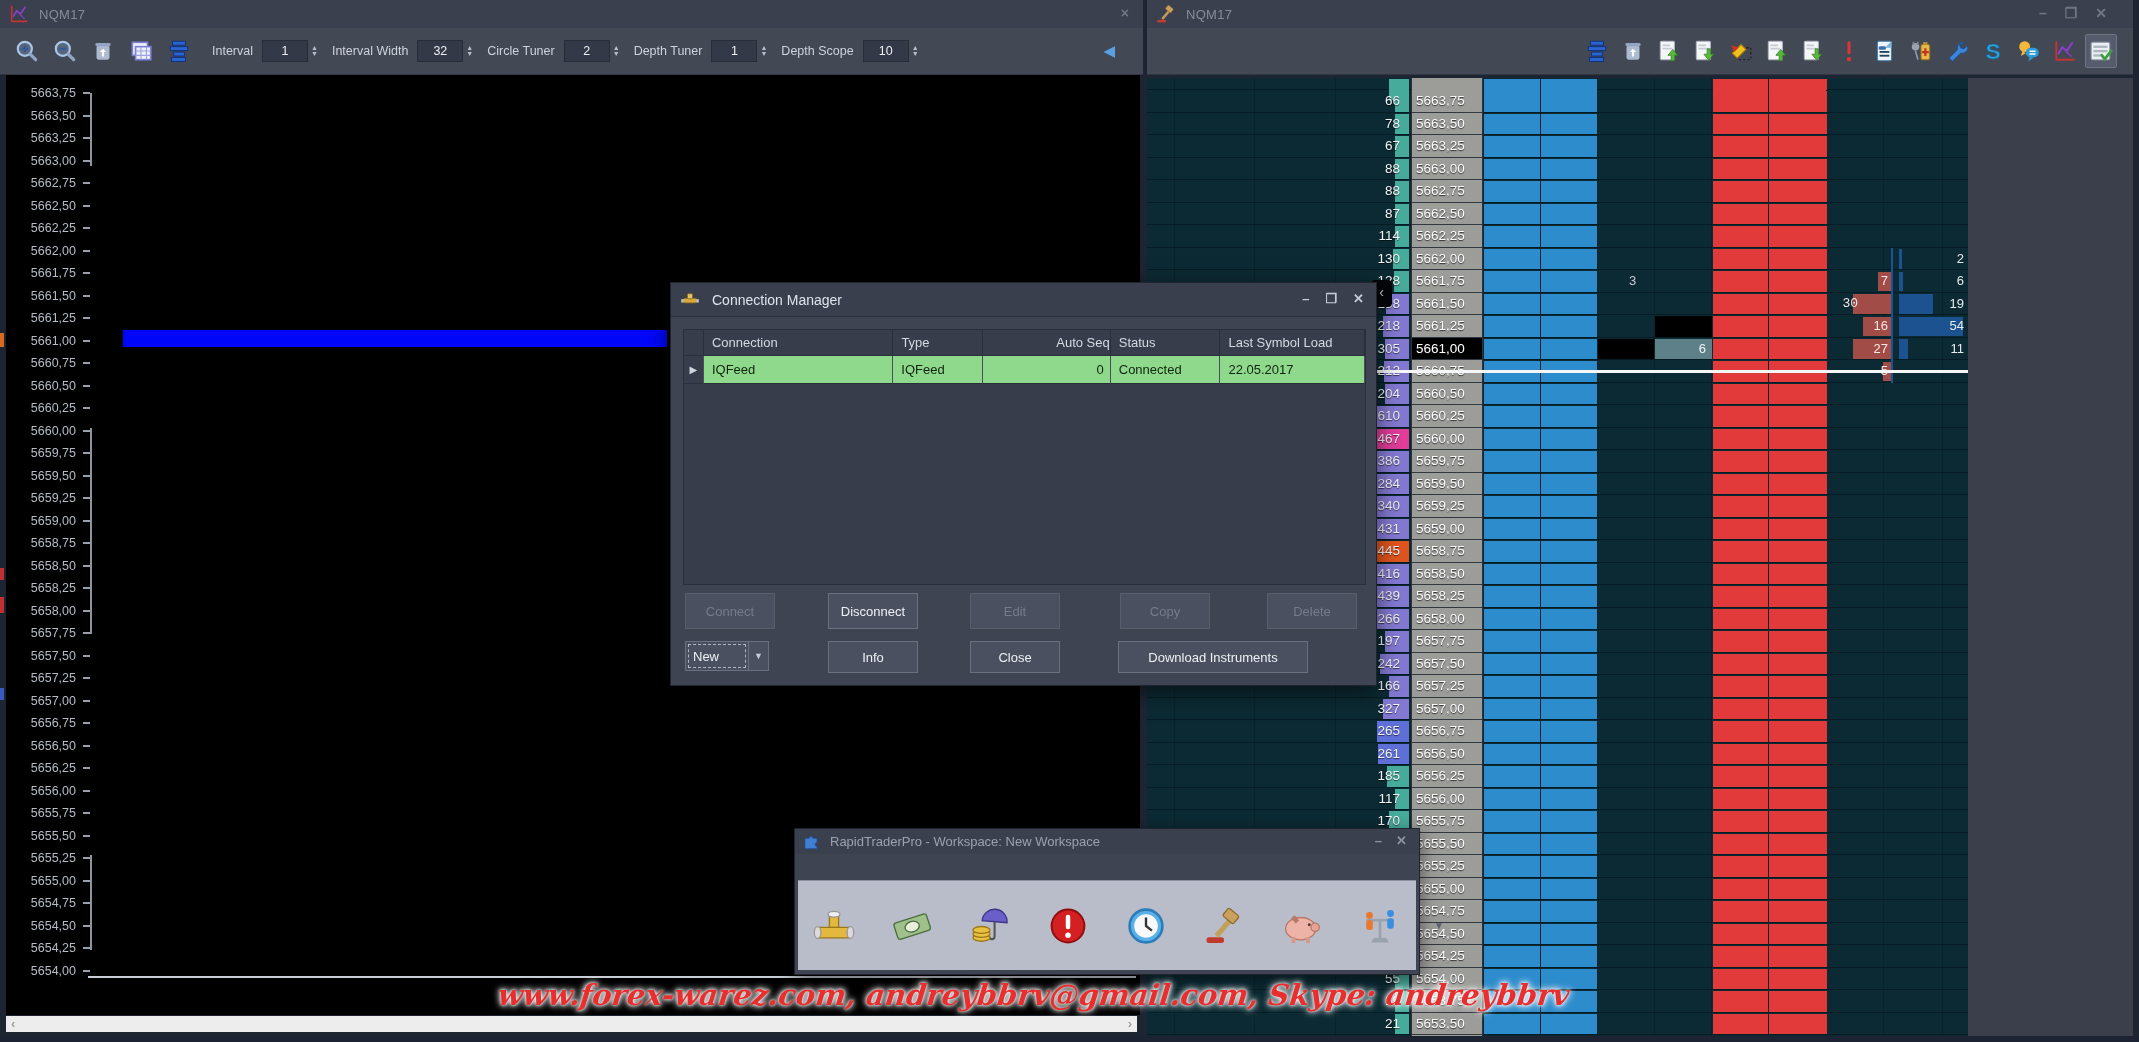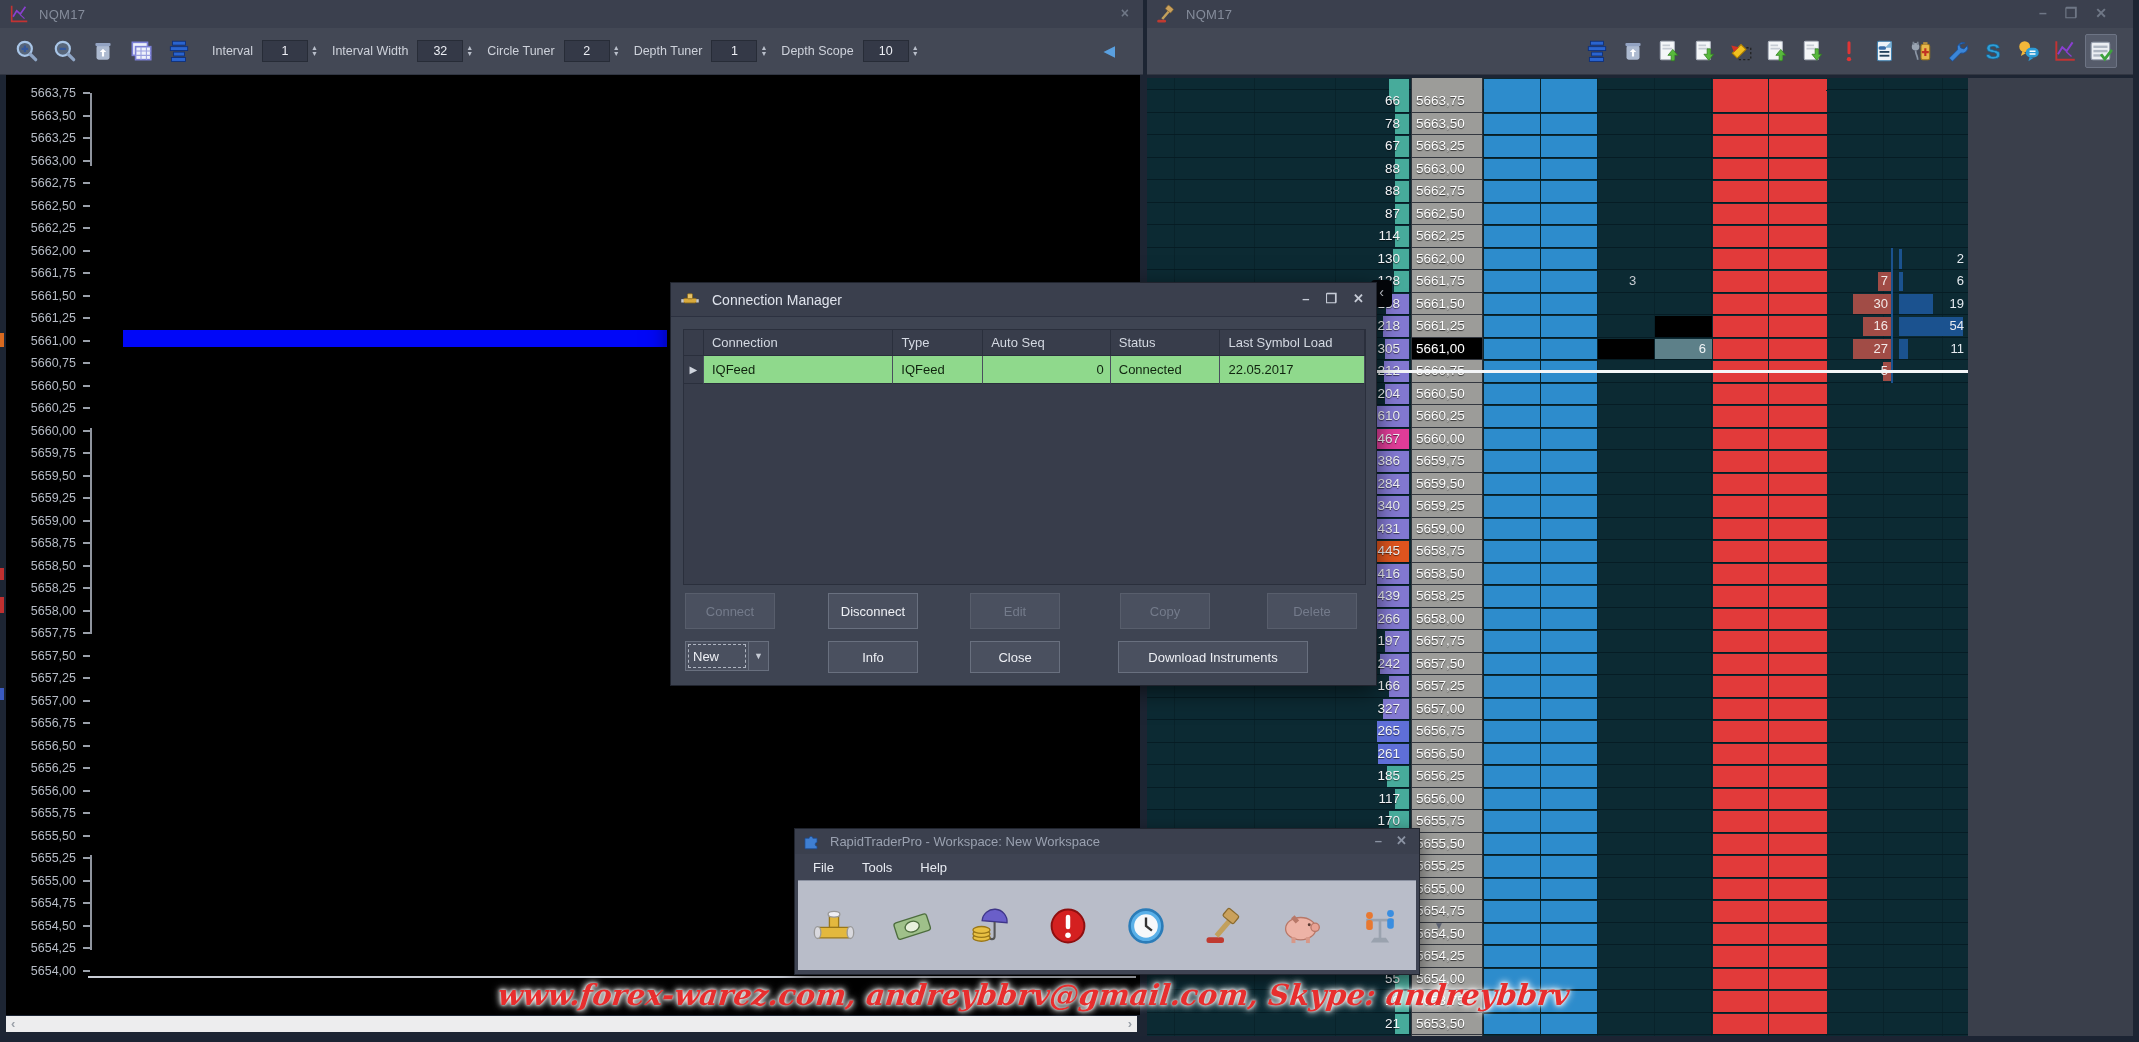--- a/index.html
+++ b/index.html
@@ -639,21 +639,21 @@
           <div style="position: absolute; left: 795px; top: 0px; bottom: 0px; width: 1px; background: rgb(9, 35, 43);"></div>
           <div class="cell" style="left: 337px; width: 56px; background: rgb(45, 140, 204);"></div>
           <div class="cell" style="left: 394px; width: 56px; background: rgb(45, 140, 204);"></div>
           <div class="cell" style="left: 566px; width: 55px; background: rgb(226, 58, 58);"></div>
           <div class="cell" style="left: 622px; width: 58px; background: rgb(226, 58, 58);"></div>
           <div class="pricecell">5661,50</div>
           <div class="volchip" style="right: 559px; width: 23px; background: rgb(131, 121, 210);"></div>
           <div class="volnum">188</div>
           <div class="axisline" style="left: 744px; background: rgb(27, 82, 143);"></div>
           <div class="bidbar" style="left: 706px; width: 38px; background: rgb(161, 76, 70);"></div>
-          <div class="bidnum" style="left: 681px; width: 60px;">30</div>
+          <div class="bidnum" style="left: 651px; width: 60px; font-family: Liberation Mono, monospace;">30</div>
           <div class="askbar" style="left: 752px; width: 34px; background: rgb(27, 82, 143);"></div>
           <div class="asknum" style="left: 757px; width: 60px;">19</div>
         </div>
         <div class="dom-row" style="top: 237px; height: 22.5px;">
           <div style="position: absolute; left: 330px; top: 0px; bottom: 0px; width: 1px; background: rgb(9, 35, 43);"></div>
           <div style="position: absolute; left: 393px; top: 0px; bottom: 0px; width: 1px; background: rgb(9, 35, 43);"></div>
           <div style="position: absolute; left: 450px; top: 0px; bottom: 0px; width: 1px; background: rgb(9, 35, 43);"></div>
           <div style="position: absolute; left: 507px; top: 0px; bottom: 0px; width: 1px; background: rgb(9, 35, 43);"></div>
           <div style="position: absolute; left: 564px; top: 0px; bottom: 0px; width: 1px; background: rgb(9, 35, 43);"></div>
           <div style="position: absolute; left: 621px; top: 0px; bottom: 0px; width: 1px; background: rgb(9, 35, 43);"></div>
@@ -1264,21 +1264,21 @@
         <span>–</span>
         <span>❒</span>
         <span>✕</span>
       </div>
     </div>
     <div id="dlg-table">
         <div class="hrow">
           <div class="hcell" style="width:20px;padding-left:0;"></div>
           <div class="hcell" style="width:190px;">Connection</div>
           <div class="hcell" style="width:90px;">Type</div>
-          <div class="hcell" style="width:128px;">Auto Seq</div>
+          <div class="hcell" style="width:128px;text-align:right;">Auto Seq</div>
           <div class="hcell" style="width:110px;">Status</div>
           <div class="hcell" style="width:145px;">Last Symbol Load</div>
         </div>
         <div class="grow">
           <div class="gcell mcell" style="width:20px;line-height:28px;">▶</div>
           <div class="gcell" style="width:190px;">IQFeed</div>
           <div class="gcell" style="width:90px;">IQFeed</div>
           <div class="gcell num" style="width:128px;">0</div>
           <div class="gcell" style="width:110px;">Connected</div>
           <div class="gcell" style="width:145px;">22.05.2017</div>
@@ -1307,25 +1307,20 @@
       <span class="tb-icon" style="width:20px;height:20px;margin-left:6px;">
           <svg width="18" height="18" viewBox="0 0 24 24">
             <path d="M4 7h5.5a2.5 2.5 0 1 1 5 0H20v5.5a2.5 2.5 0 1 0 0 5V21H4z" fill="#3f7fd2" stroke="#1d4e93"></path>
           </svg>
         </span>
       <span class="ttl">RapidTraderPro - Workspace: New Workspace</span>
       <div class="mwinbtns">
         <span>–</span>
         <span>✕</span>
       </div>
-    </div>
-    <div id="mini-menu">
-      <span>File</span>
-      <span>Tools</span>
-      <span>Help</span>
     </div>
     <div id="mini-toolbar">
       <span id="mini-icons" style="display:flex;gap:26px;align-items:center;">
           <span class="tb-icon" style="width: 46px; height: 46px;">
             <svg width="42" height="42" viewBox="0 0 32 32">
               <rect x="3" y="17" width="26" height="8" rx="2" fill="#e3b83e" stroke="#9a7718"></rect>
               <ellipse cx="3.5" cy="21" rx="2.5" ry="4.5" fill="#d9d9de" stroke="#999"></ellipse>
               <ellipse cx="28.5" cy="21" rx="2.5" ry="4.5" fill="#d9d9de" stroke="#999"></ellipse>
               <rect x="12.5" y="7" width="7" height="10" fill="#e3b83e" stroke="#9a7718"></rect>
               <ellipse cx="16" cy="7" rx="4.5" ry="2.2" fill="#efeff4" stroke="#999"></ellipse>

